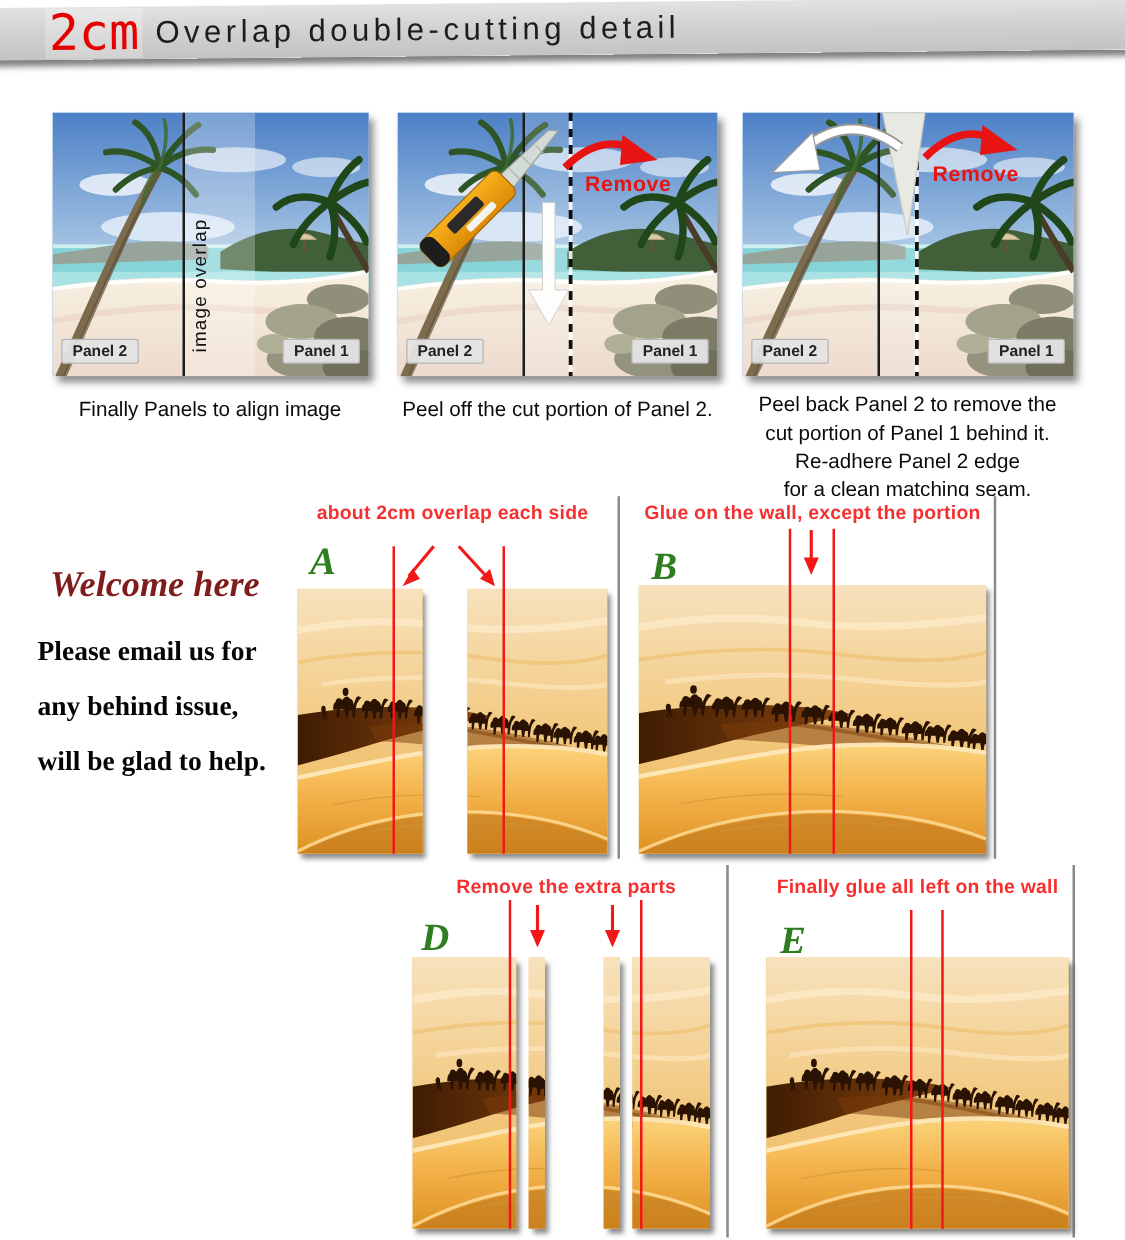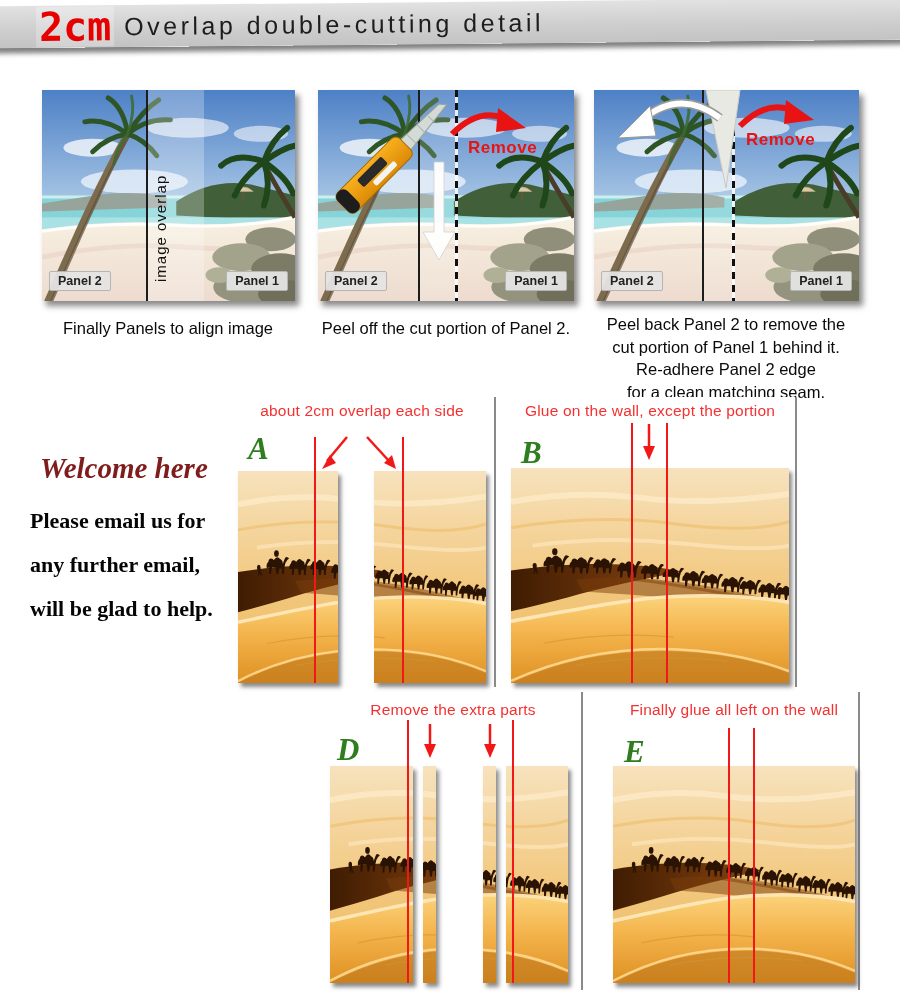--- a/index.html
+++ b/index.html
@@ -3,21 +3,21 @@
 <meta charset="utf-8">
 <style>
   html,body{margin:0;padding:0;background:#ffffff;}
   .page{position:relative;width:900px;height:992px;background:#fff;overflow:hidden;
         font-family:"Liberation Sans",sans-serif;}
   
   .hdr{position:absolute;left:-6px;top:2px;width:912px;height:42px;
        background:linear-gradient(180deg,#e2e2e2 0%,#cfcfcf 55%,#c3c3c3 100%);
        transform:rotate(-0.55deg);box-shadow:0 5px 5px rgba(20,20,20,.55);
        display:flex;align-items:center;}
-  .hdr-hi{font-family:"DejaVu Sans Mono",monospace;font-weight:bold;font-size:40px;
+  .hdr-hi{font-family:"DejaVu Sans Mono",monospace;font-weight:normal;font-size:40px;
           color:#e60000;margin-left:42px;line-height:40px;background:rgba(255,255,255,.25);
           padding:0 3px;text-align:center;}
   .hdr-t{font-size:25px;color:#1d1d1d;letter-spacing:3.5px;margin-left:10px;}
   
   .bcard{position:absolute;top:90px;height:211px;box-shadow:4px 5px 6px rgba(40,40,40,.55);
          overflow:hidden;background:#9fc3e6;}
   .fillsvg{position:absolute;left:0;top:0;width:100%;height:100%;}
   .cutline{position:absolute;top:0;bottom:0;width:2px;background:#1c1c1c;}
   .dashline{position:absolute;top:0;bottom:0;width:2.5px;
             background:repeating-linear-gradient(180deg,#101010 0 7px,rgba(255,255,255,.85) 7px 13px);}
@@ -32,21 +32,21 @@
   .cap{position:absolute;top:317px;font-size:16.5px;line-height:22.5px;color:#0a0a0a;text-align:center;}
   
   .welcome{position:absolute;left:30px;top:452px;width:190px;}
   .welcome h2{margin:0 0 14px 10px;font-family:"Liberation Serif",serif;font-style:italic;
               font-weight:bold;font-size:29px;color:#7f1d1d;}
   .welcome p{margin:0;font-family:"Liberation Serif",serif;font-weight:bold;font-size:22px;
              line-height:44px;color:#050505;}
   
   .fcard{position:absolute;background:#fff;}
   .fcard .edge{position:absolute;right:-2px;top:0;bottom:0;width:2px;background:rgba(75,75,75,.65);}
-  .flabel{position:absolute;left:0;right:0;text-align:center;color:#f53030;font-weight:normal;
+  .flabel{position:absolute;left:0;right:0;text-align:center;color:#f53030;font-weight:bold;
           font-size:15.5px;letter-spacing:.2px;}
   .fletter{position:absolute;font-family:"Liberation Serif",serif;font-style:italic;font-weight:bold;
            font-size:31px;color:#2e7d1e;}
   .photo{position:absolute;overflow:hidden;box-shadow:3px 4px 4px rgba(60,60,60,.6);background:#f2c87e;}
   .photo > svg{position:absolute;top:0;height:100%;}
   .gl{position:absolute;width:2px;}
   .gl.red{background:#f21818;}
   .gl.green{background:#28d428;}
   .arrsvg{position:absolute;overflow:visible;}
 </style>
@@ -258,21 +258,21 @@
   <div class="cap" style="left:576px;top:313px;width:300px;">
     <div>Peel back Panel 2 to remove the</div>
     <div>cut portion of Panel 1 behind it.</div>
     <div>Re-adhere Panel 2 edge</div>
     <div>for a clean matching seam.</div>
   </div>
 
   <div class="welcome">
     <h2>Welcome here</h2>
     <p>Please email us for</p>
-    <p>any further email,</p>
+    <p>any behind issue,</p>
     <p>will be glad to help.</p>
   </div>
 
   <div class="fcard" style="left:230px;top:397px;width:264px;height:290px;">
     <div class="edge"></div>
     <div class="flabel" style="top:5px;">about 2cm overlap each side</div>
     <div class="fletter" style="left:18px;top:34px;">A</div>
     <div class="photo" style="left:8px;top:74px;width:100px;height:212px;">
       <svg style="left:0;width:244px;" viewBox="0 0 256 216" preserveAspectRatio="none">
           <use href="#desert-art"></use>

